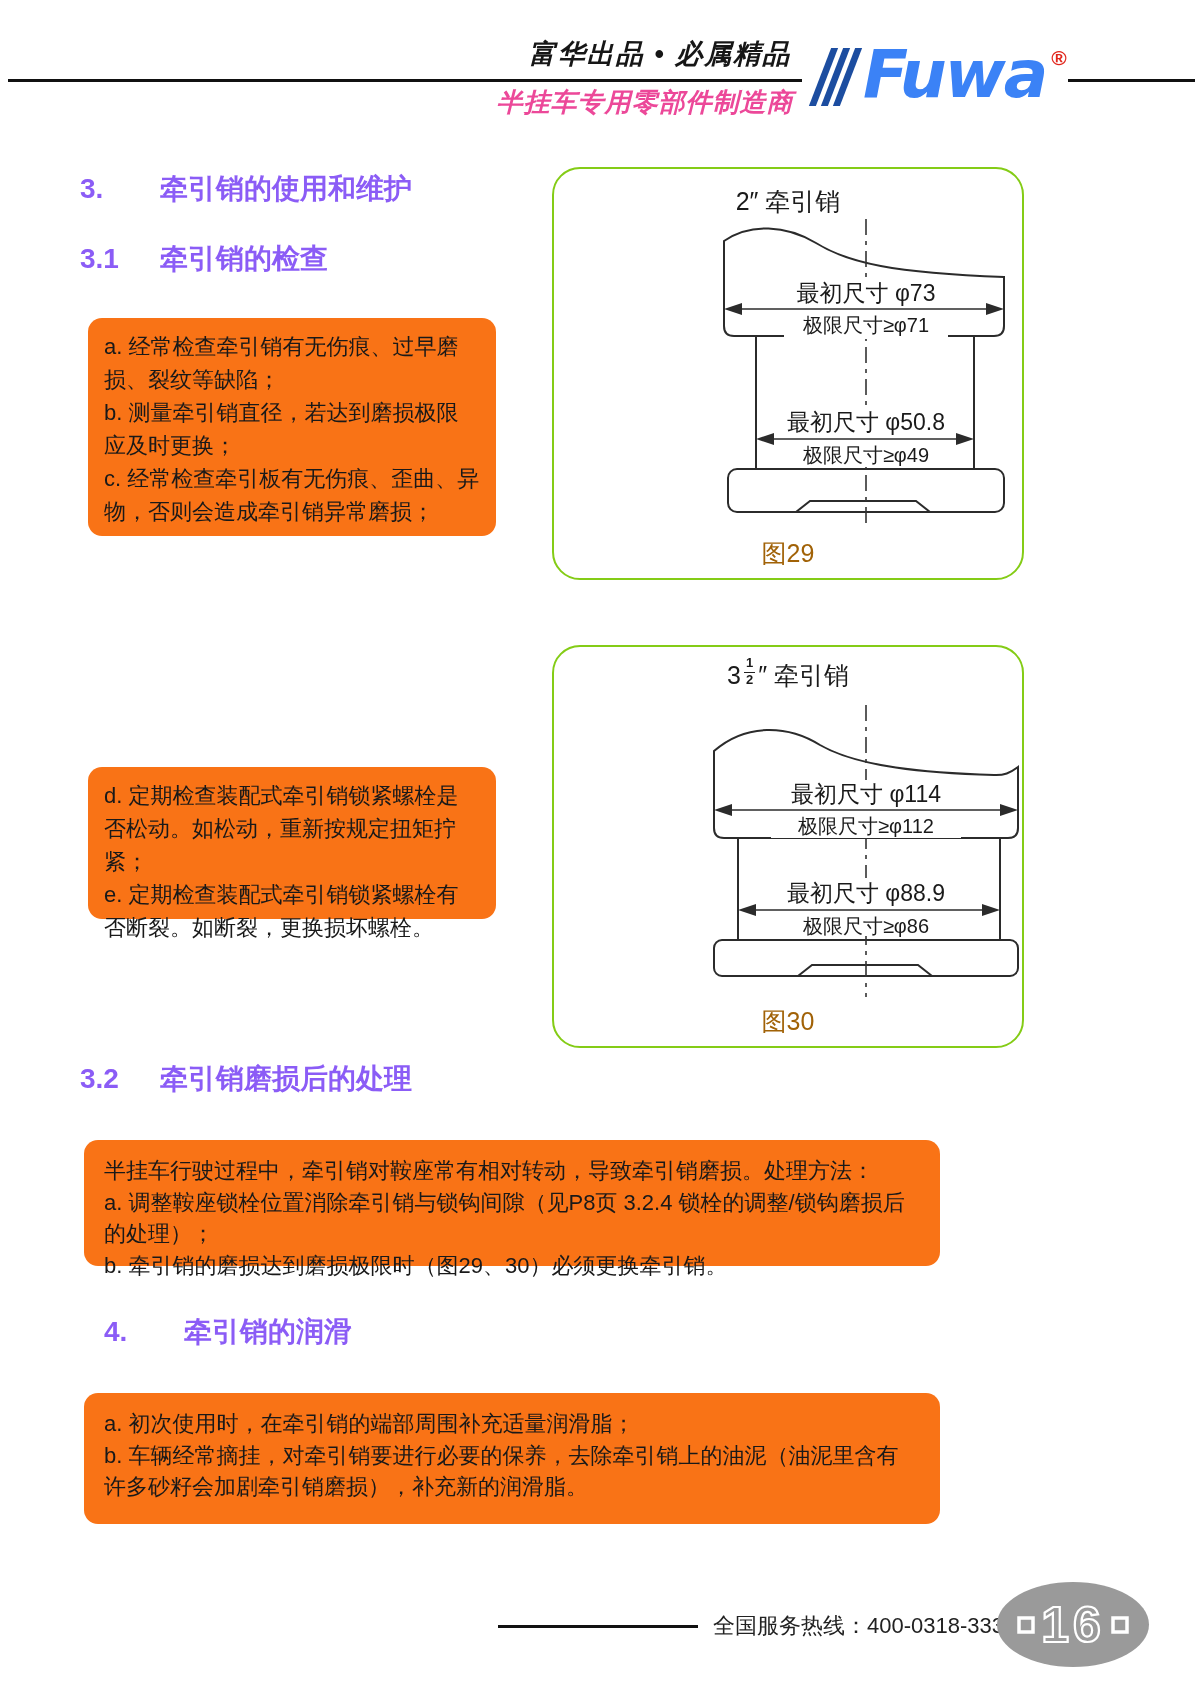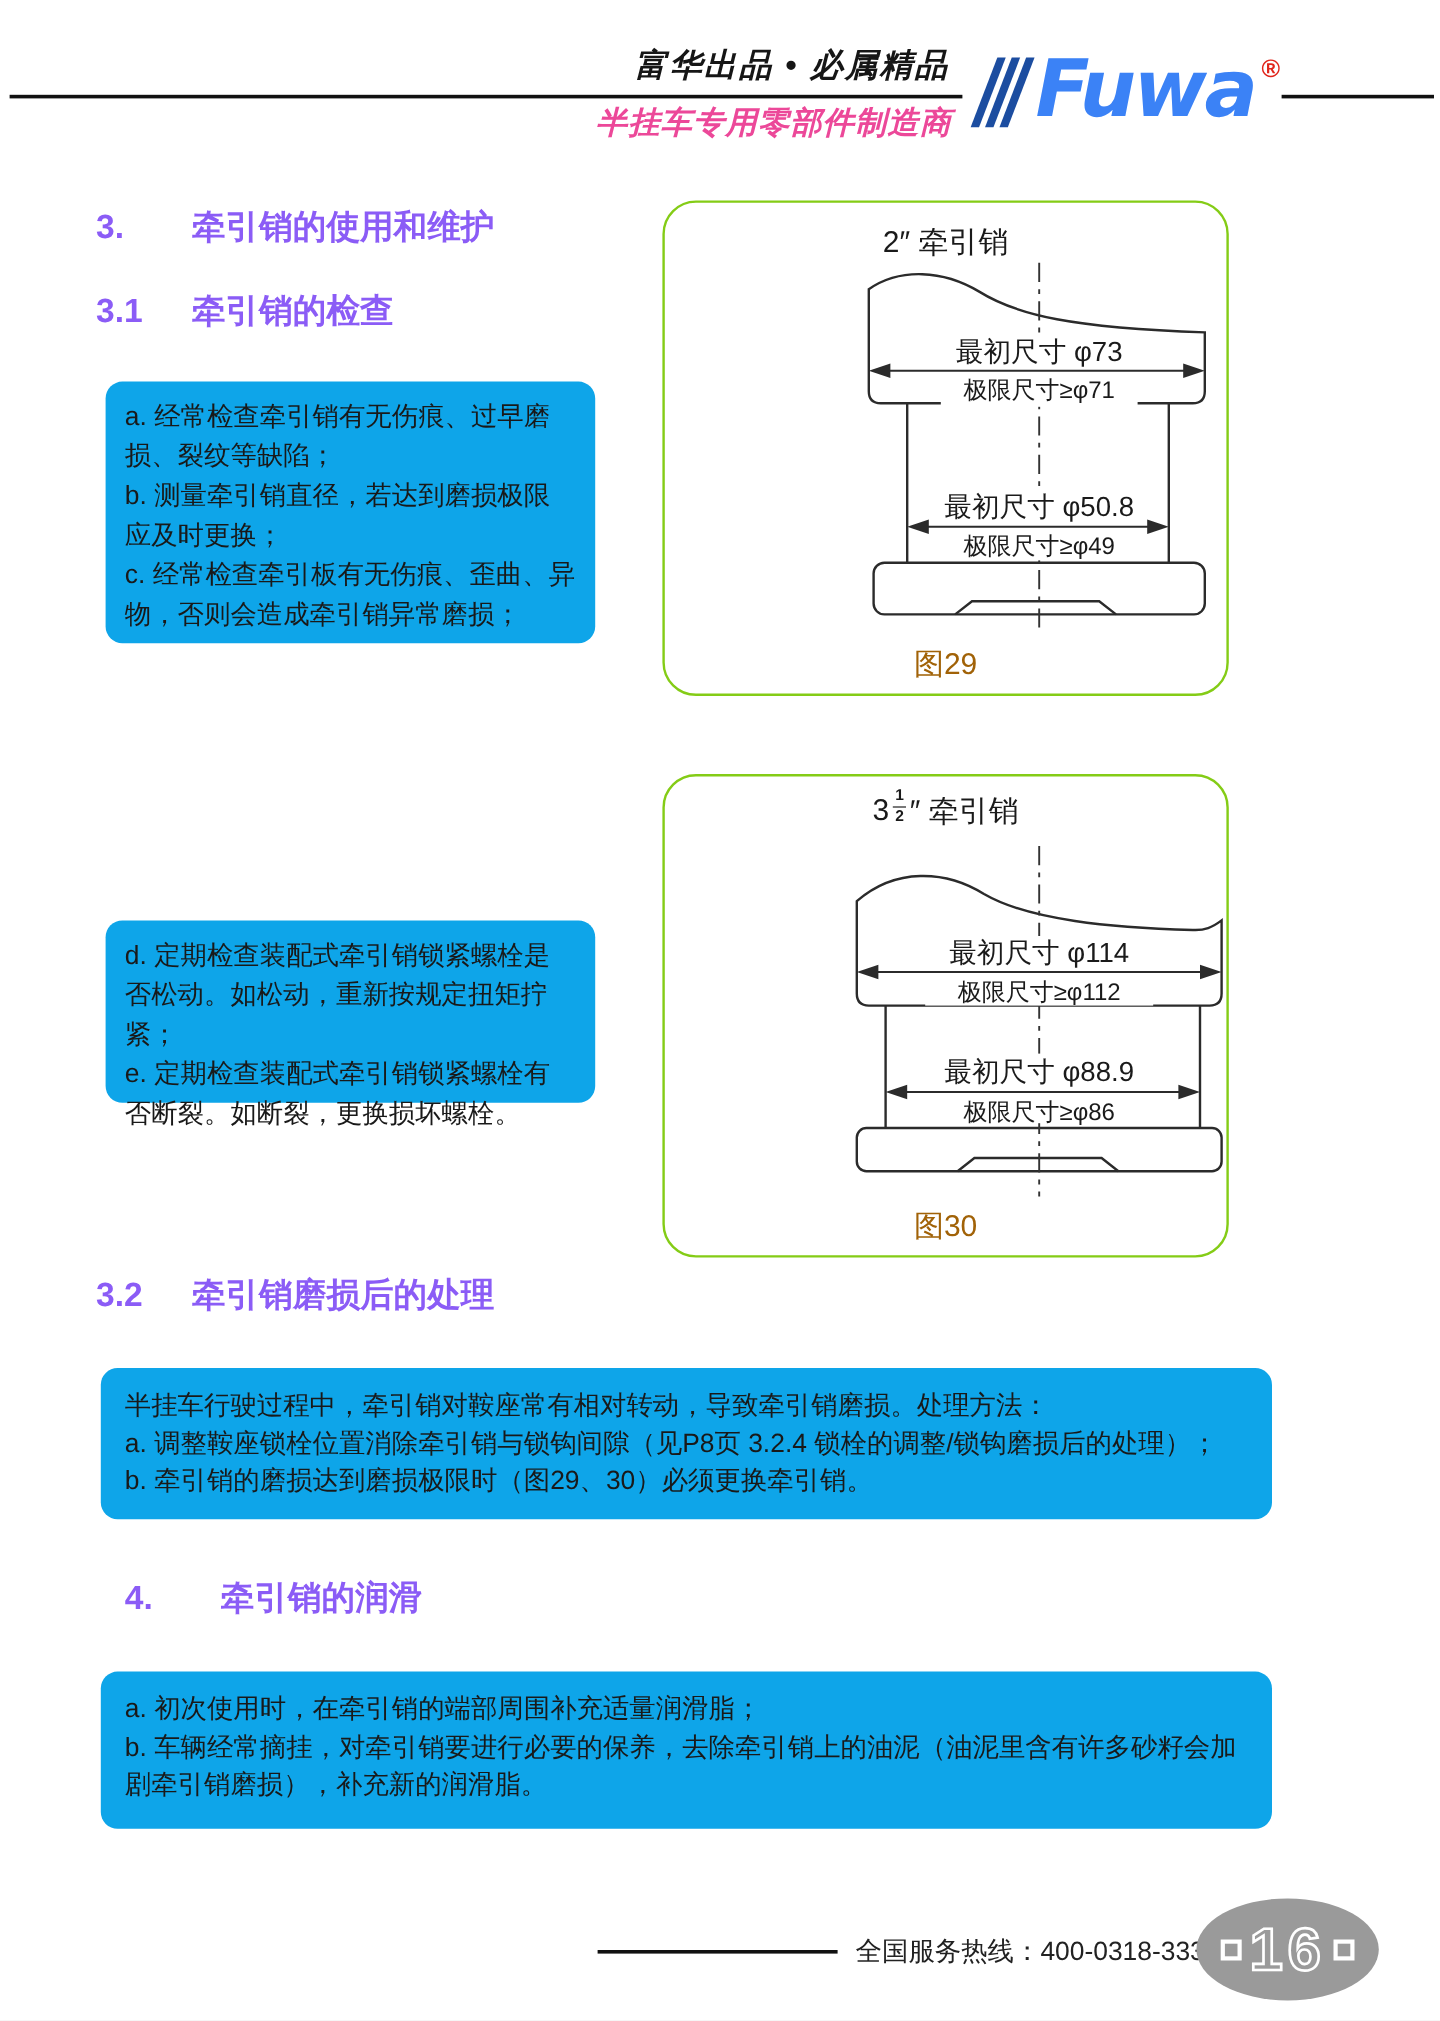--- a/index.html
+++ b/index.html
@@ -21,26 +21,26 @@
   .stripes{display:flex; margin-top:6px; margin-right:7px;}
   .stripes i{display:block; width:7px; height:58px; background:#1c4da0; transform:skewX(-21deg); margin-right:5px;}
   .logo-text{font-style:italic; font-weight:bold; font-size:66px; line-height:1;
     color:#3b82f6; letter-spacing:-2px; font-family:"DejaVu Sans","Liberation Sans",sans-serif;}
   .logo-r{font-size:21px; color:#e1251b; margin-left:5px; margin-top:4px; font-weight:bold;}
   
   .hd{position:absolute; left:80px; font-weight:bold; font-size:28px; line-height:34px; color:#8b5cf6;}
   .hd-num{display:inline-block; width:80px;}
   .hd-s3{top:172px;} .hd-s31{top:242px;} .hd-s32{top:1062px;} .hd-s4{top:1315px;margin-left:24px;}
   
-  .pbox{position:absolute; background:#0ea5e9; border-radius:14px; color:#191919;}
+  .pbox{position:absolute; background:#f97316; border-radius:14px; color:#191919;}
   .pbox .bl{margin:0;}
   .pbox-narrow{width:408px; left:88px; padding:12px 16px; font-size:22px; line-height:33px; box-sizing:border-box;}
   .pbox1{top:318px; height:218px;}
   .pbox2{top:767px; height:152px;}
-  .pbox-wide{width:976px; left:84px; padding:15px 20px; font-size:22px; line-height:31.5px; box-sizing:border-box;}
+  .pbox-wide{width:856px; left:84px; padding:15px 20px; font-size:22px; line-height:31.5px; box-sizing:border-box;}
   .pbox3{top:1140px; height:126px;}
   .pbox4{top:1393px; height:131px;}
   
   .card{position:absolute; left:528px; width:472px; border:2px solid #84cc16; border-radius:28px;
     background:#fff; box-sizing:border-box;margin-left:24px;}
   .card1{top:167px; height:413px;}
   .card2{top:645px; height:403px;}
   .fig-title{position:absolute; left:0; right:0; text-align:center; font-size:25px; color:#1a1a1a;
     display:flex; justify-content:center; align-items:center; gap:3px;}
   .fig-title1{top:16px;}

